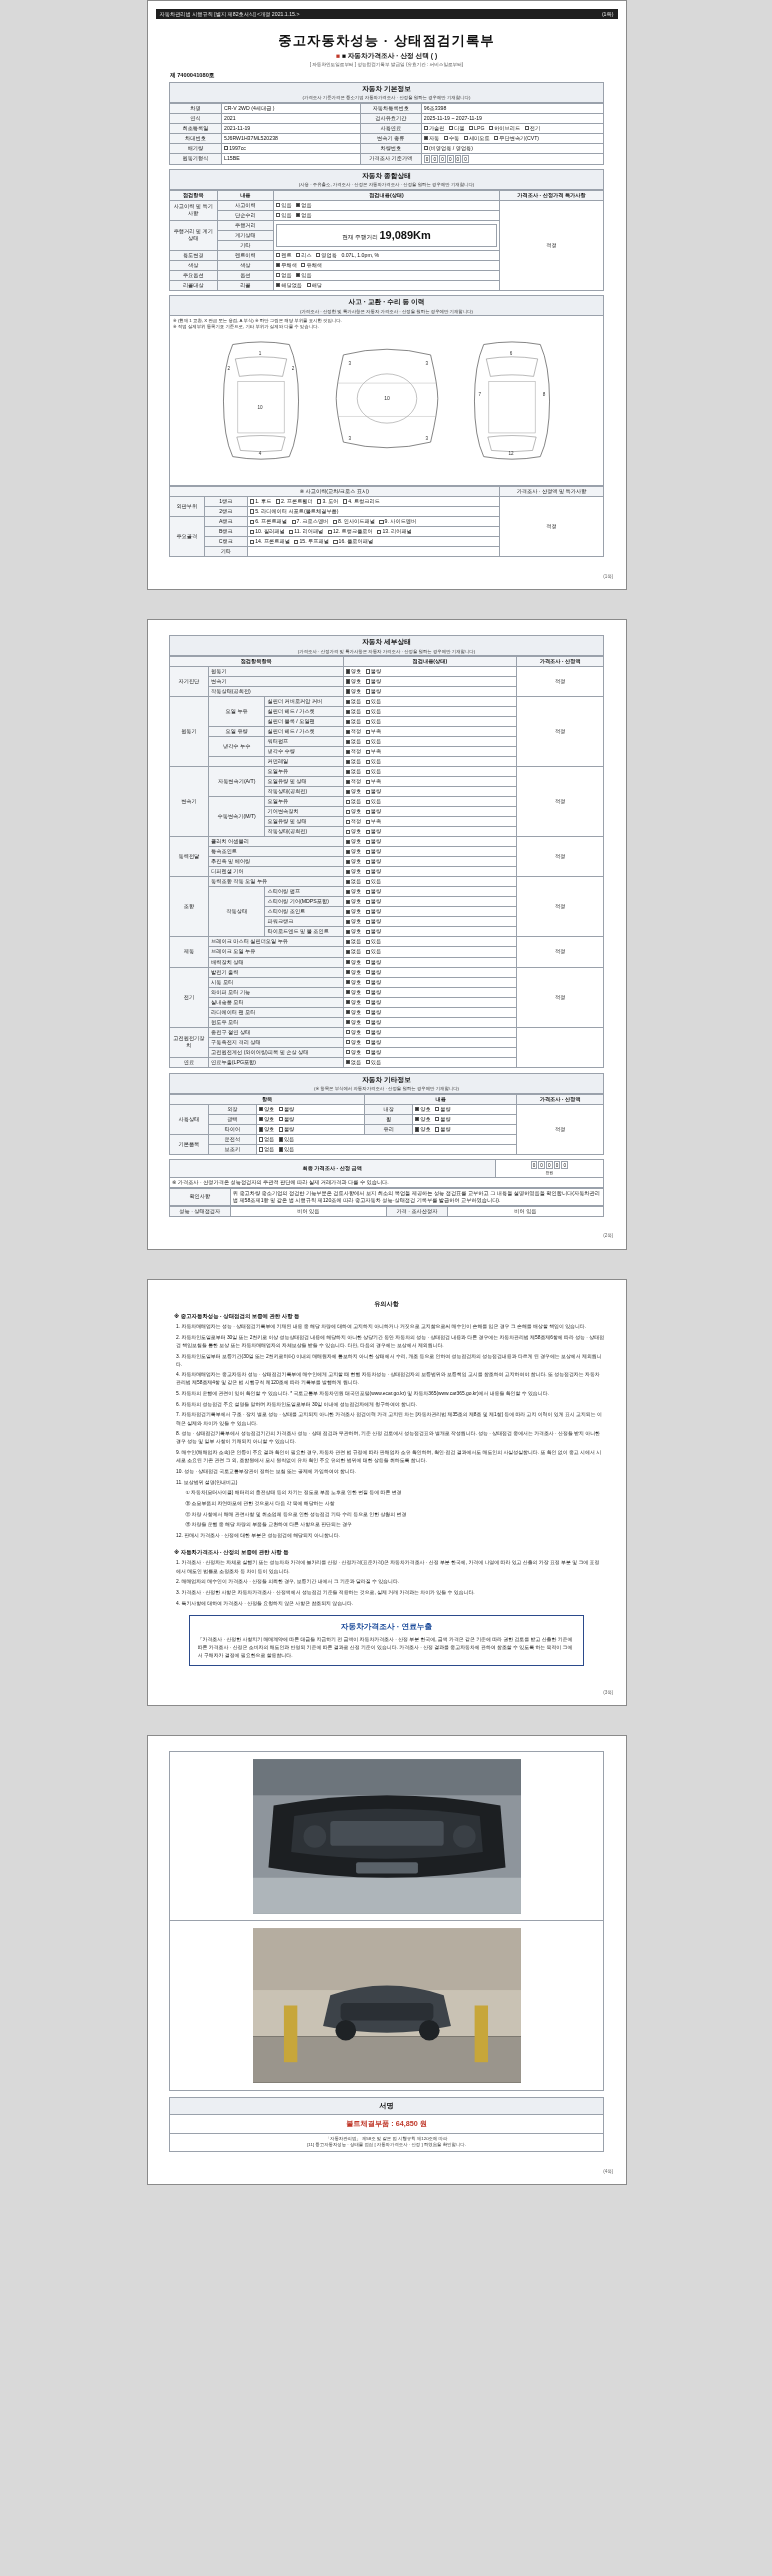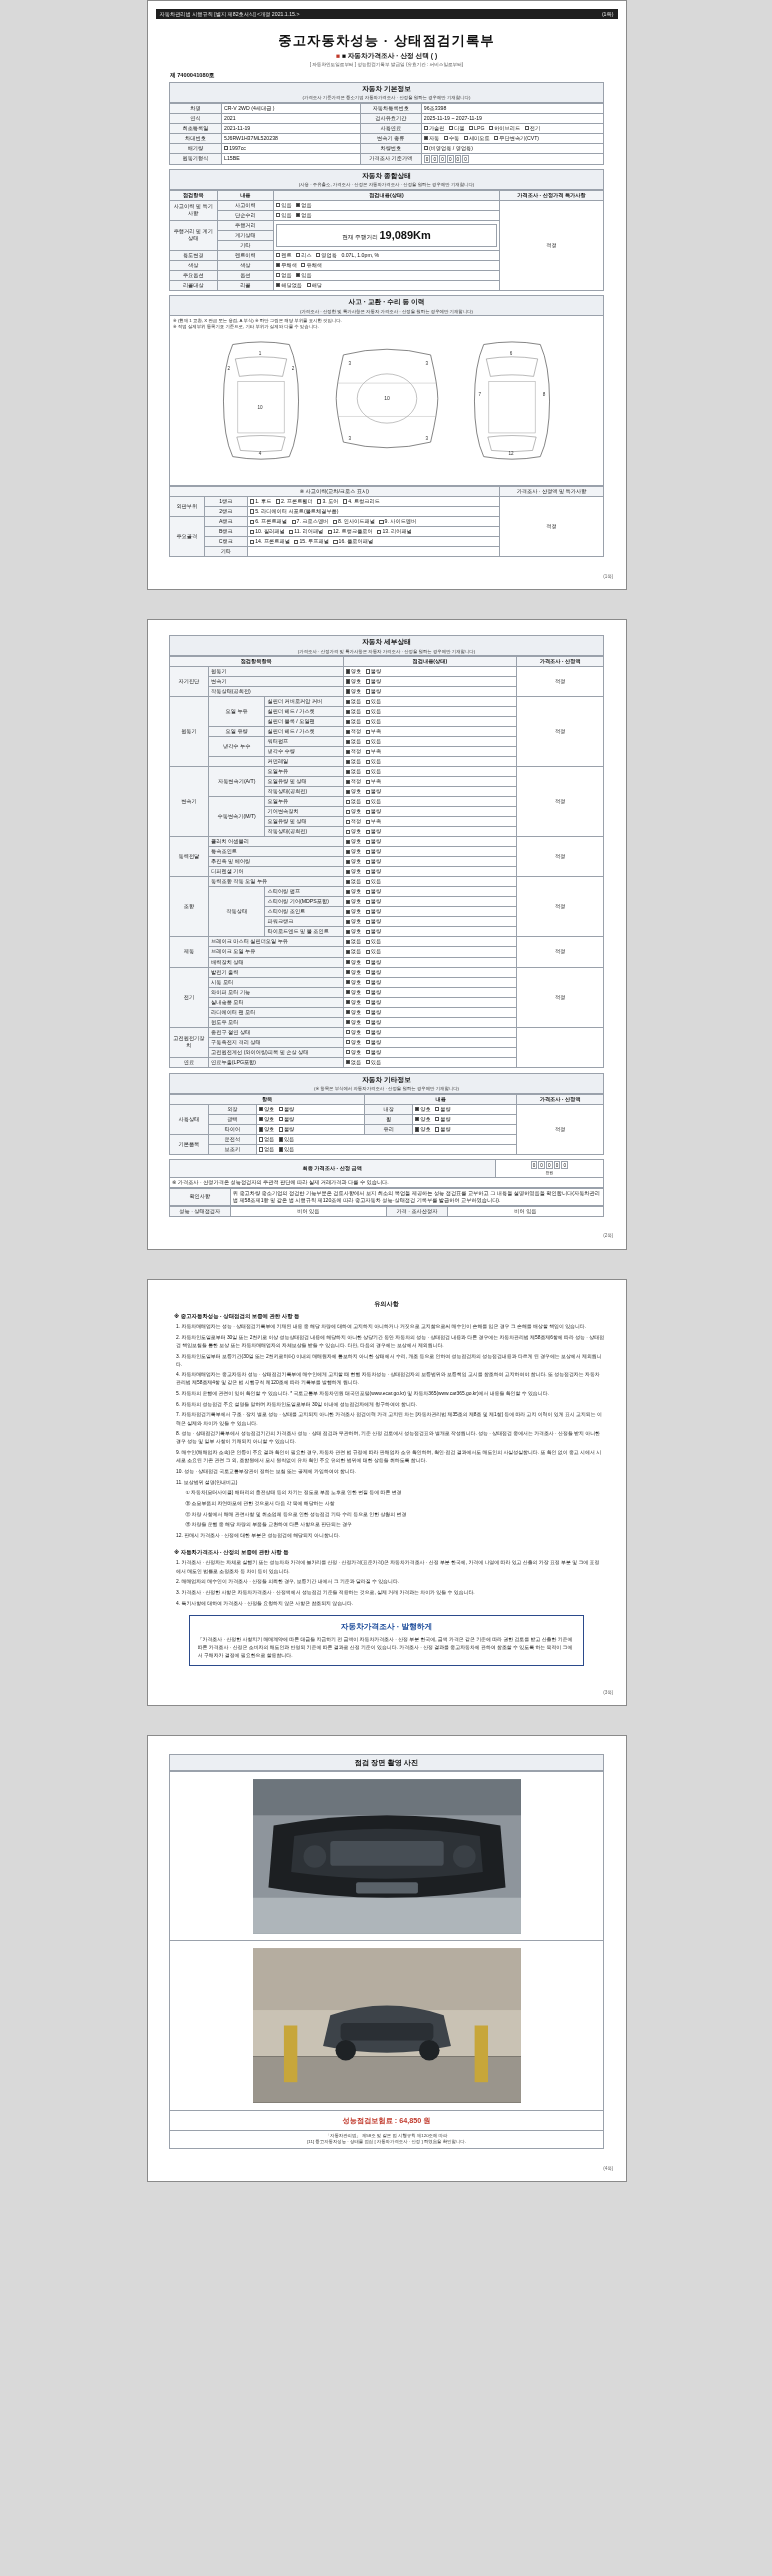--- a/index.html
+++ b/index.html
@@ -987,30 +987,29 @@
 
     <div class="bold" style="margin:9.3px 0 3.1px 5.2px;font-size:5.4px">※ 자동차가격조사 · 산정의 보증에 관한 사항 등</div>
     <ol class="warn-list" style="list-style:none;padding-left:7.2px;margin:0">
       <li>1. 가격조사 · 산정자는 자체로 실행기 또는 성능차와 가격에 불가리를 산정 · 산정가격(표준가격)은 자동차가격조사 · 산정 부분 한국에, 가격에 나열에 따라 있고 산출의 가장 표정 부분 및 그에 표정에서 매도인 법률로 소정조차 등 차이 등이 있습니다.</li>
       <li>2. 매매업자의 매수인이 가격조사 · 산정을 의뢰한 경우, 보증기간 내에서 그 기준과 달라질 수 있습니다.</li>
       <li>3. 가격조사 · 산정한 사항은 자동차가격조사 · 산정액에서 성능점검 기준을 적용하는 것으로, 실제 거래 가격과는 차이가 있을 수 있습니다.</li>
       <li>4. 특기사항에 대하여 가격조사 · 산정을 요청하지 않은 사항은 참조되지 않습니다.</li>
     </ol>
 
     <div class="boxed-warn">
-      <div class="hdr">자동차가격조사 · 발행하게</div>
+      <div class="hdr">자동차가격조사 · 연료누출</div>
       <div>「가격조사 · 산정한 사항지기 매매계약에 따른 대금을 지급하기 전 금액이 자동차가격조사 · 산정 부분 한국에, 금액 가격은 같은 기준에 따라 권한 검토를 받고 산출한 기준에 따른 가격조사 · 산정은 소비자의 매도인과 반영되 기준에 따른 결과로 산정 기준이 있습니다. 가격조사 · 산정 결과를 중고자동차에 관하여 참조할 수 있도록 하는 목적이 그에서 구매자가 결정에 필요한으로 할용합니다.</div>
     </div>
   </div>
   <div class="pagemark">(3쪽)</div>
 </div>
 
 <div class="page">
   <div class="page-inner">
-    <div class="sign-title" style="margin-top:3.1px">점검 장면 촬영 사진</div>
 
     <div class="photo-box">
       <div class="photo-frame">
         <svg width="268" height="155" viewBox="0 0 520 300">
           <rect width="520" height="300" fill="#8e959c"></rect>
           <rect y="0" width="520" height="70" fill="#6d757c"></rect>
           <rect y="230" width="520" height="70" fill="#aeb5ba"></rect>
           <path d="M40 90 q220 -40 440 0 l10 120 q-230 40 -460 0 z" fill="#1c1f22"></path>
           <path d="M80 110 q180 -28 360 0 l6 70 q-190 26 -372 0 z" fill="#2d3237"></path>
           <rect x="150" y="120" width="220" height="48" rx="6" fill="#474e55"></rect>
@@ -1033,22 +1032,23 @@
             <rect x="170" y="145" width="180" height="34" rx="8" fill="#2a2f34"></rect>
             <circle cx="180" cy="198" r="20" fill="#1e2225"></circle>
             <circle cx="342" cy="198" r="20" fill="#1e2225"></circle>
           </g>
           <rect x="60" y="150" width="26" height="110" fill="#c7a63a"></rect>
           <rect x="430" y="150" width="26" height="110" fill="#c7a63a"></rect>
         </svg>
       </div>
     </div>
 
+    <div class="sign-title">서명</div>
     <div class="fee">
-      <span>성능점검보험료</span> :
+      <span>볼트체결부품</span> :
       <span>64,850 원</span>
     </div>
     <div class="footer-note">
       <div>「자동차관리법」 제58조 및 같은 법 시행규칙 제120조에 따라</div>
       <div>[11] 중고자동차성능 · 상태를 점검 [ 자동차가격조사 · 산정 ] 하였음을 확인합니다.</div>
     </div>
   </div>
   <div class="pagemark">(4쪽)</div>
 </div>
 

